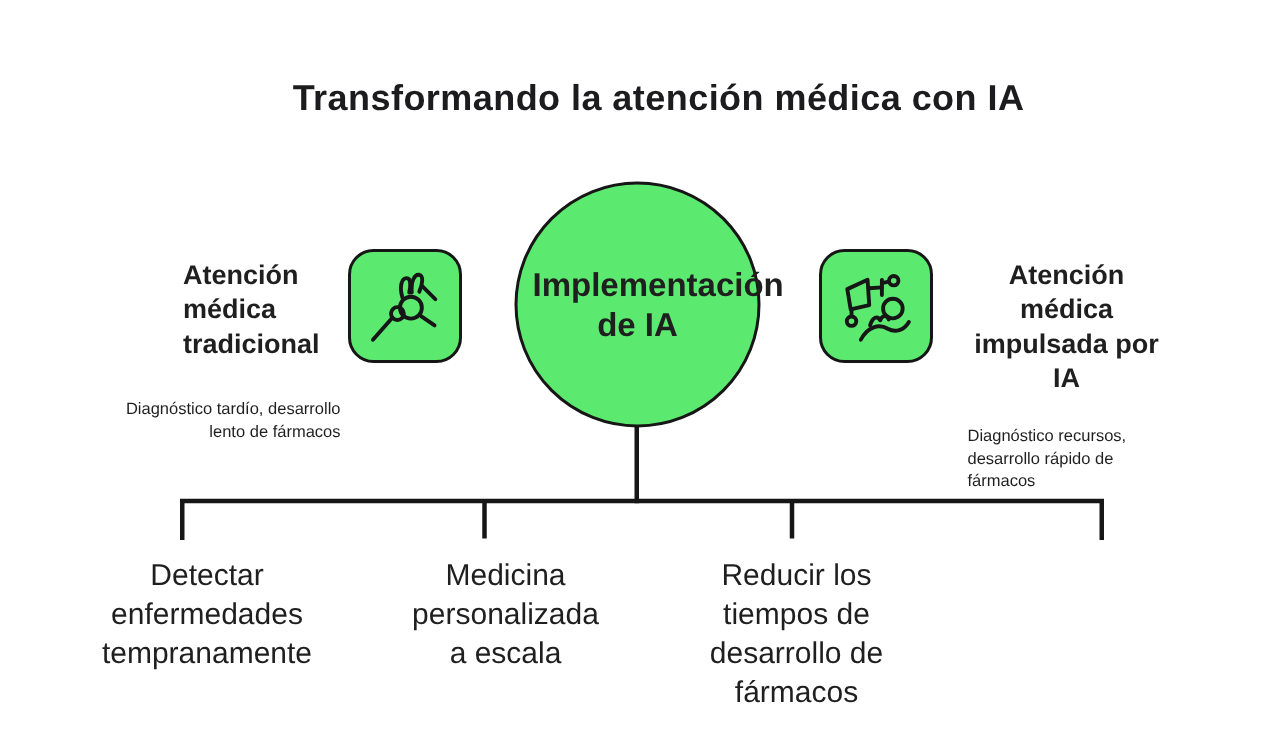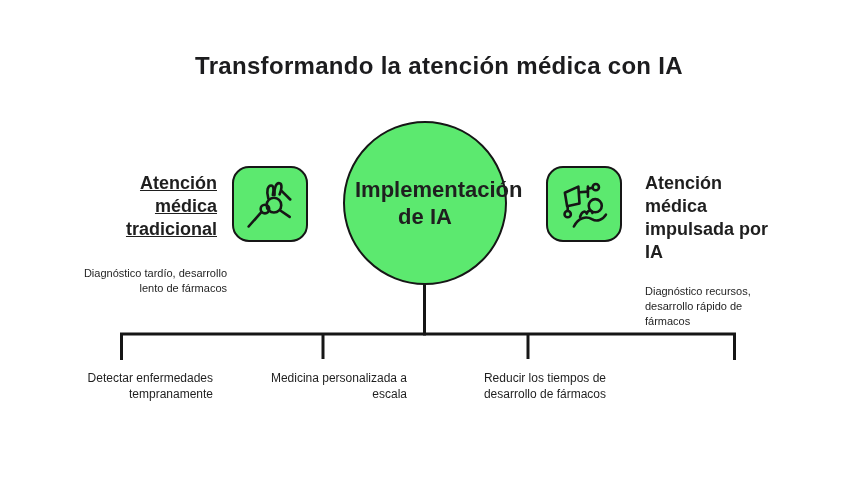--- a/index.html
+++ b/index.html
@@ -71,35 +71,35 @@
     stroke-width: 2.3;
     stroke-linecap: round;
     stroke-linejoin: round;
   }
   .heading {
     position: absolute;
     font-size: 18px;
     font-weight: 700;
     line-height: 1.28;
   }
-  .heading.left-pos  { left: 112px; top: 172px; width: 105px; text-align: right; text-decoration: underline; }
-  .heading.right-pos { left: 645px; top: 172px; width: 132px; text-align: left; }
+  .heading.left-pos  { left: 122px; top: 172px; width: 105px; text-align: left; }
+  .heading.right-pos { left: 645px; top: 172px; width: 132px; text-align: center; }
   .body-text {
     position: absolute;
     font-size: 11px;
     line-height: 1.38;
   }
   .body-text.left-pos  { left: 59px;  top: 266px; width: 168px; text-align: right; }
   .body-text.right-pos { left: 645px; top: 284px; width: 145px; text-align: left; }
   .benefit {
     position: absolute;
     top: 371px;
-    font-size: 12px;
+    font-size: 20px;
     line-height: 1.3;
-    text-align: right;
+    text-align: center;
   }
   .b1 { left: 63px;  width: 150px; }
   .b2 { left: 267px; width: 140px; }
   .b3 { left: 456px; width: 150px; }
   .b4 { left: 635px; width: 180px; }
 </style>
 </head>
 <body>
 
 <div class="canvas">

